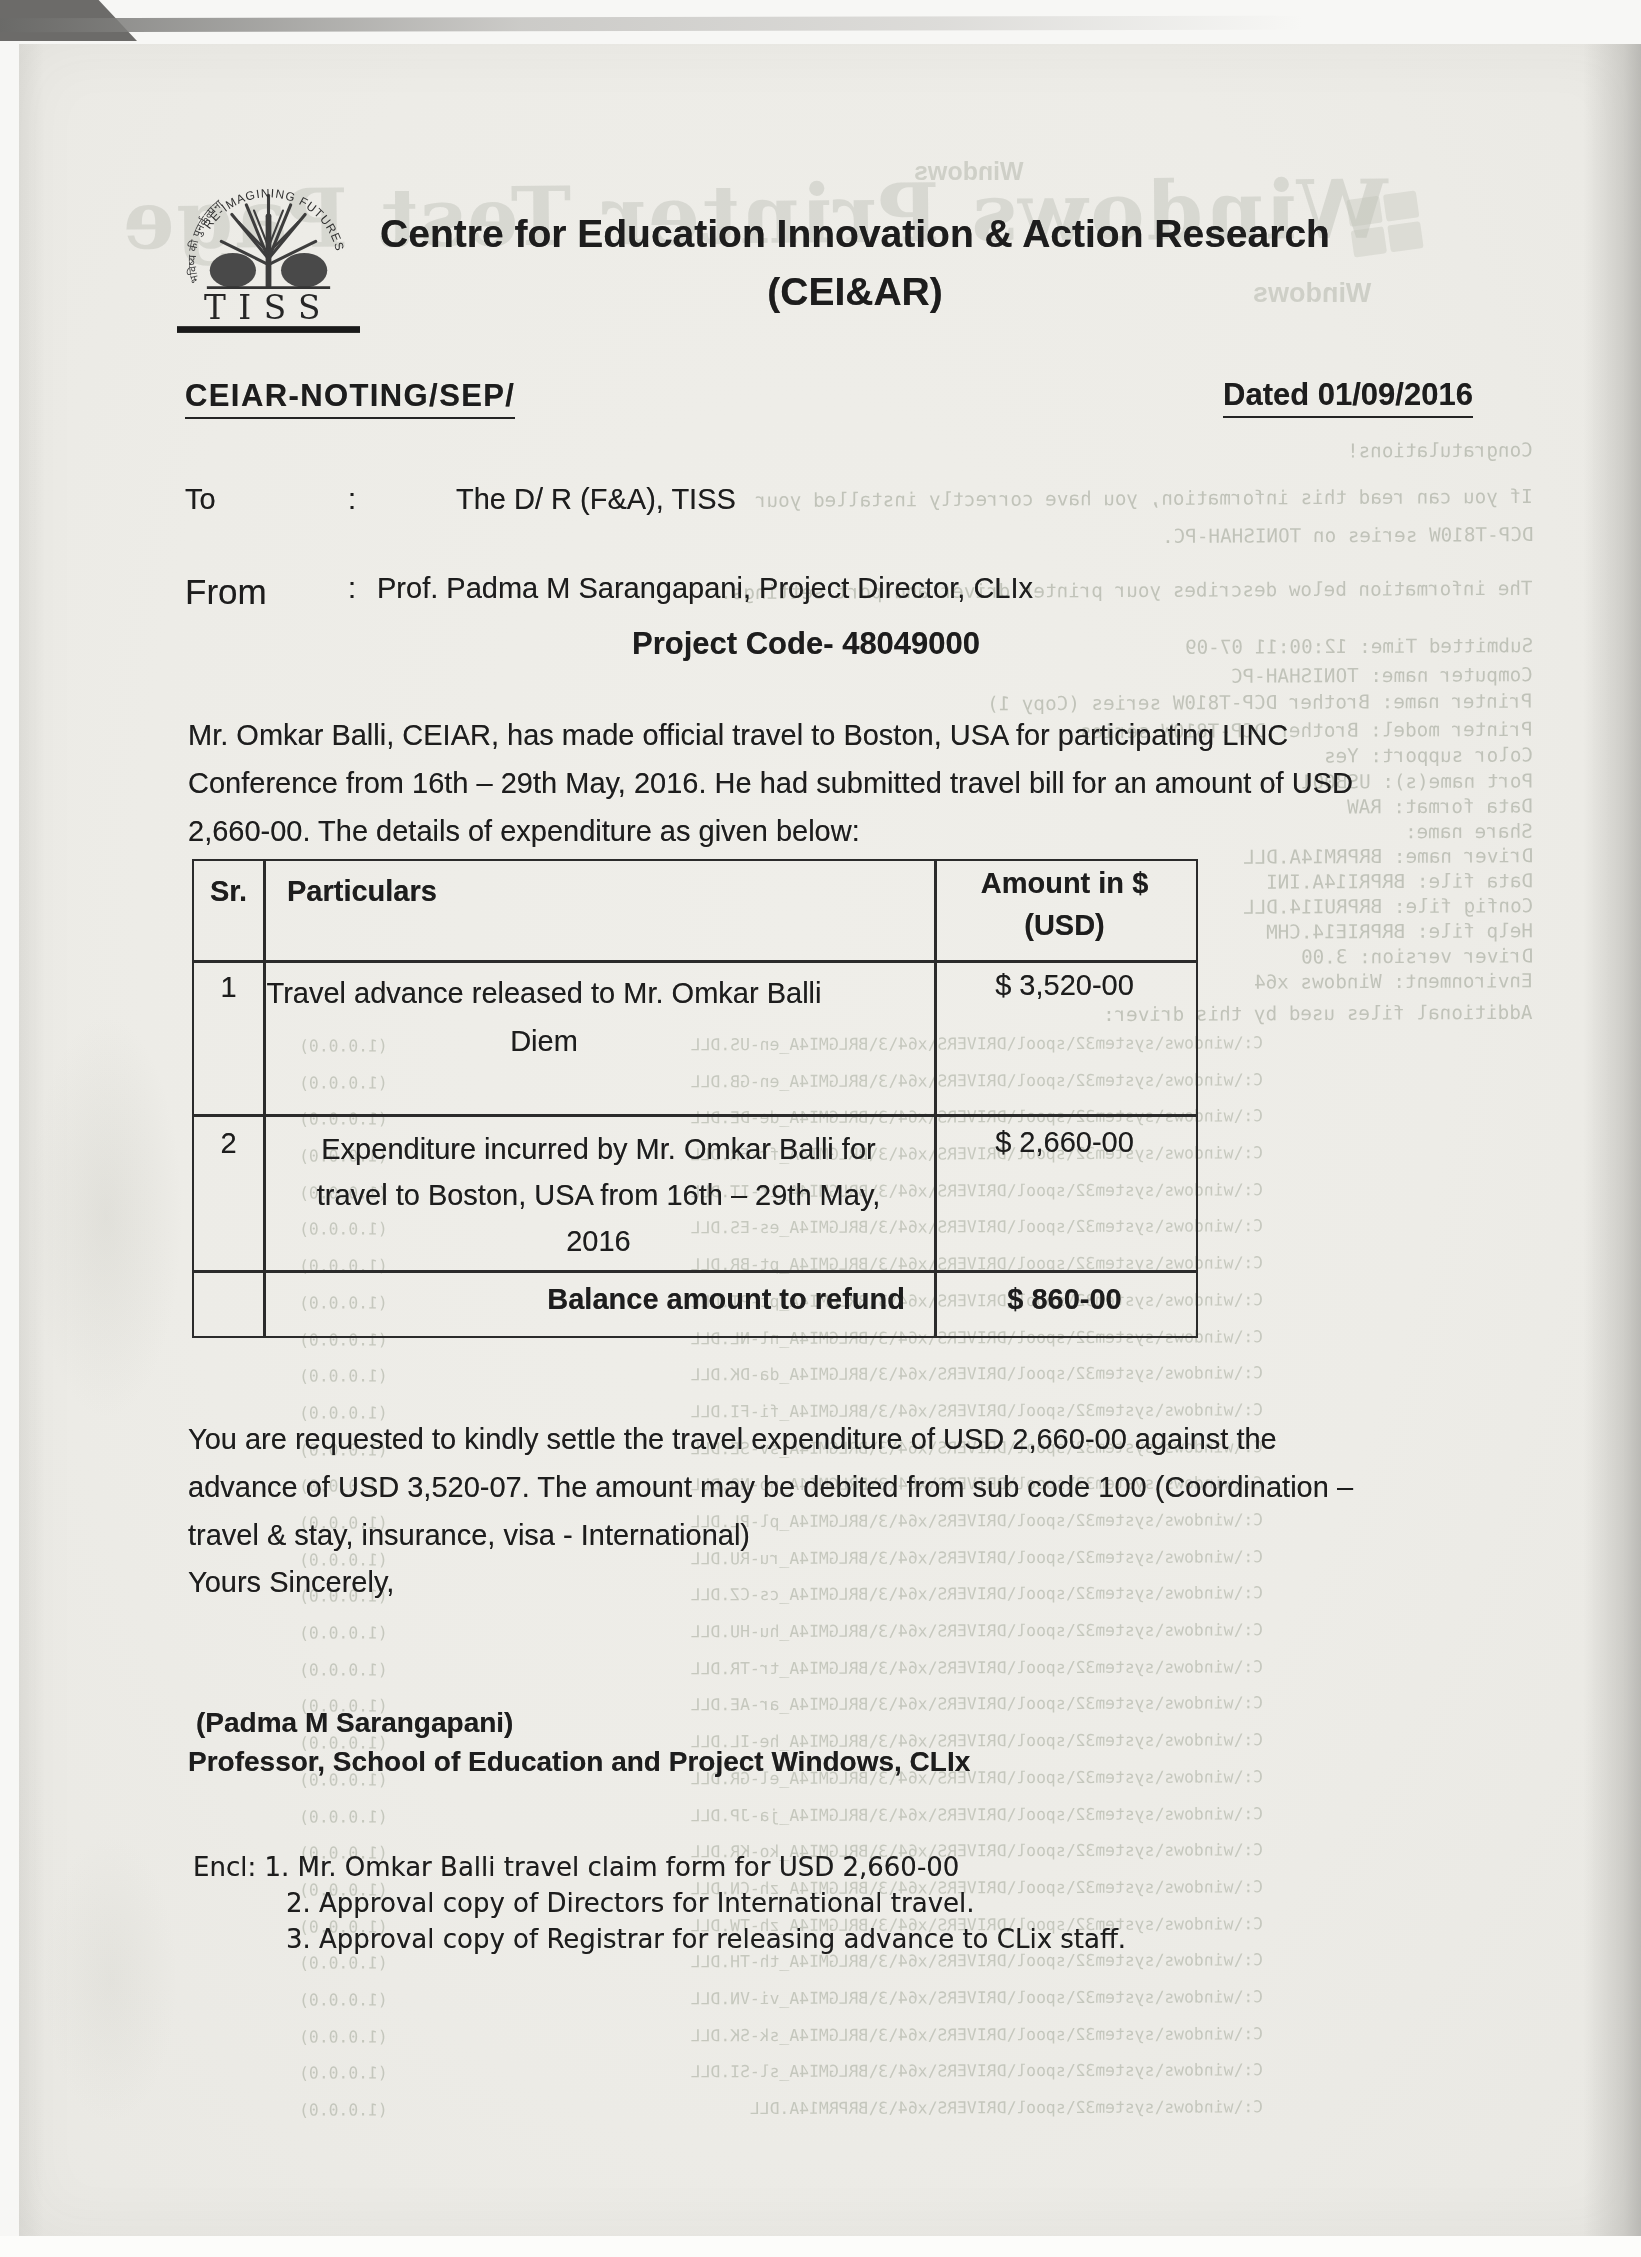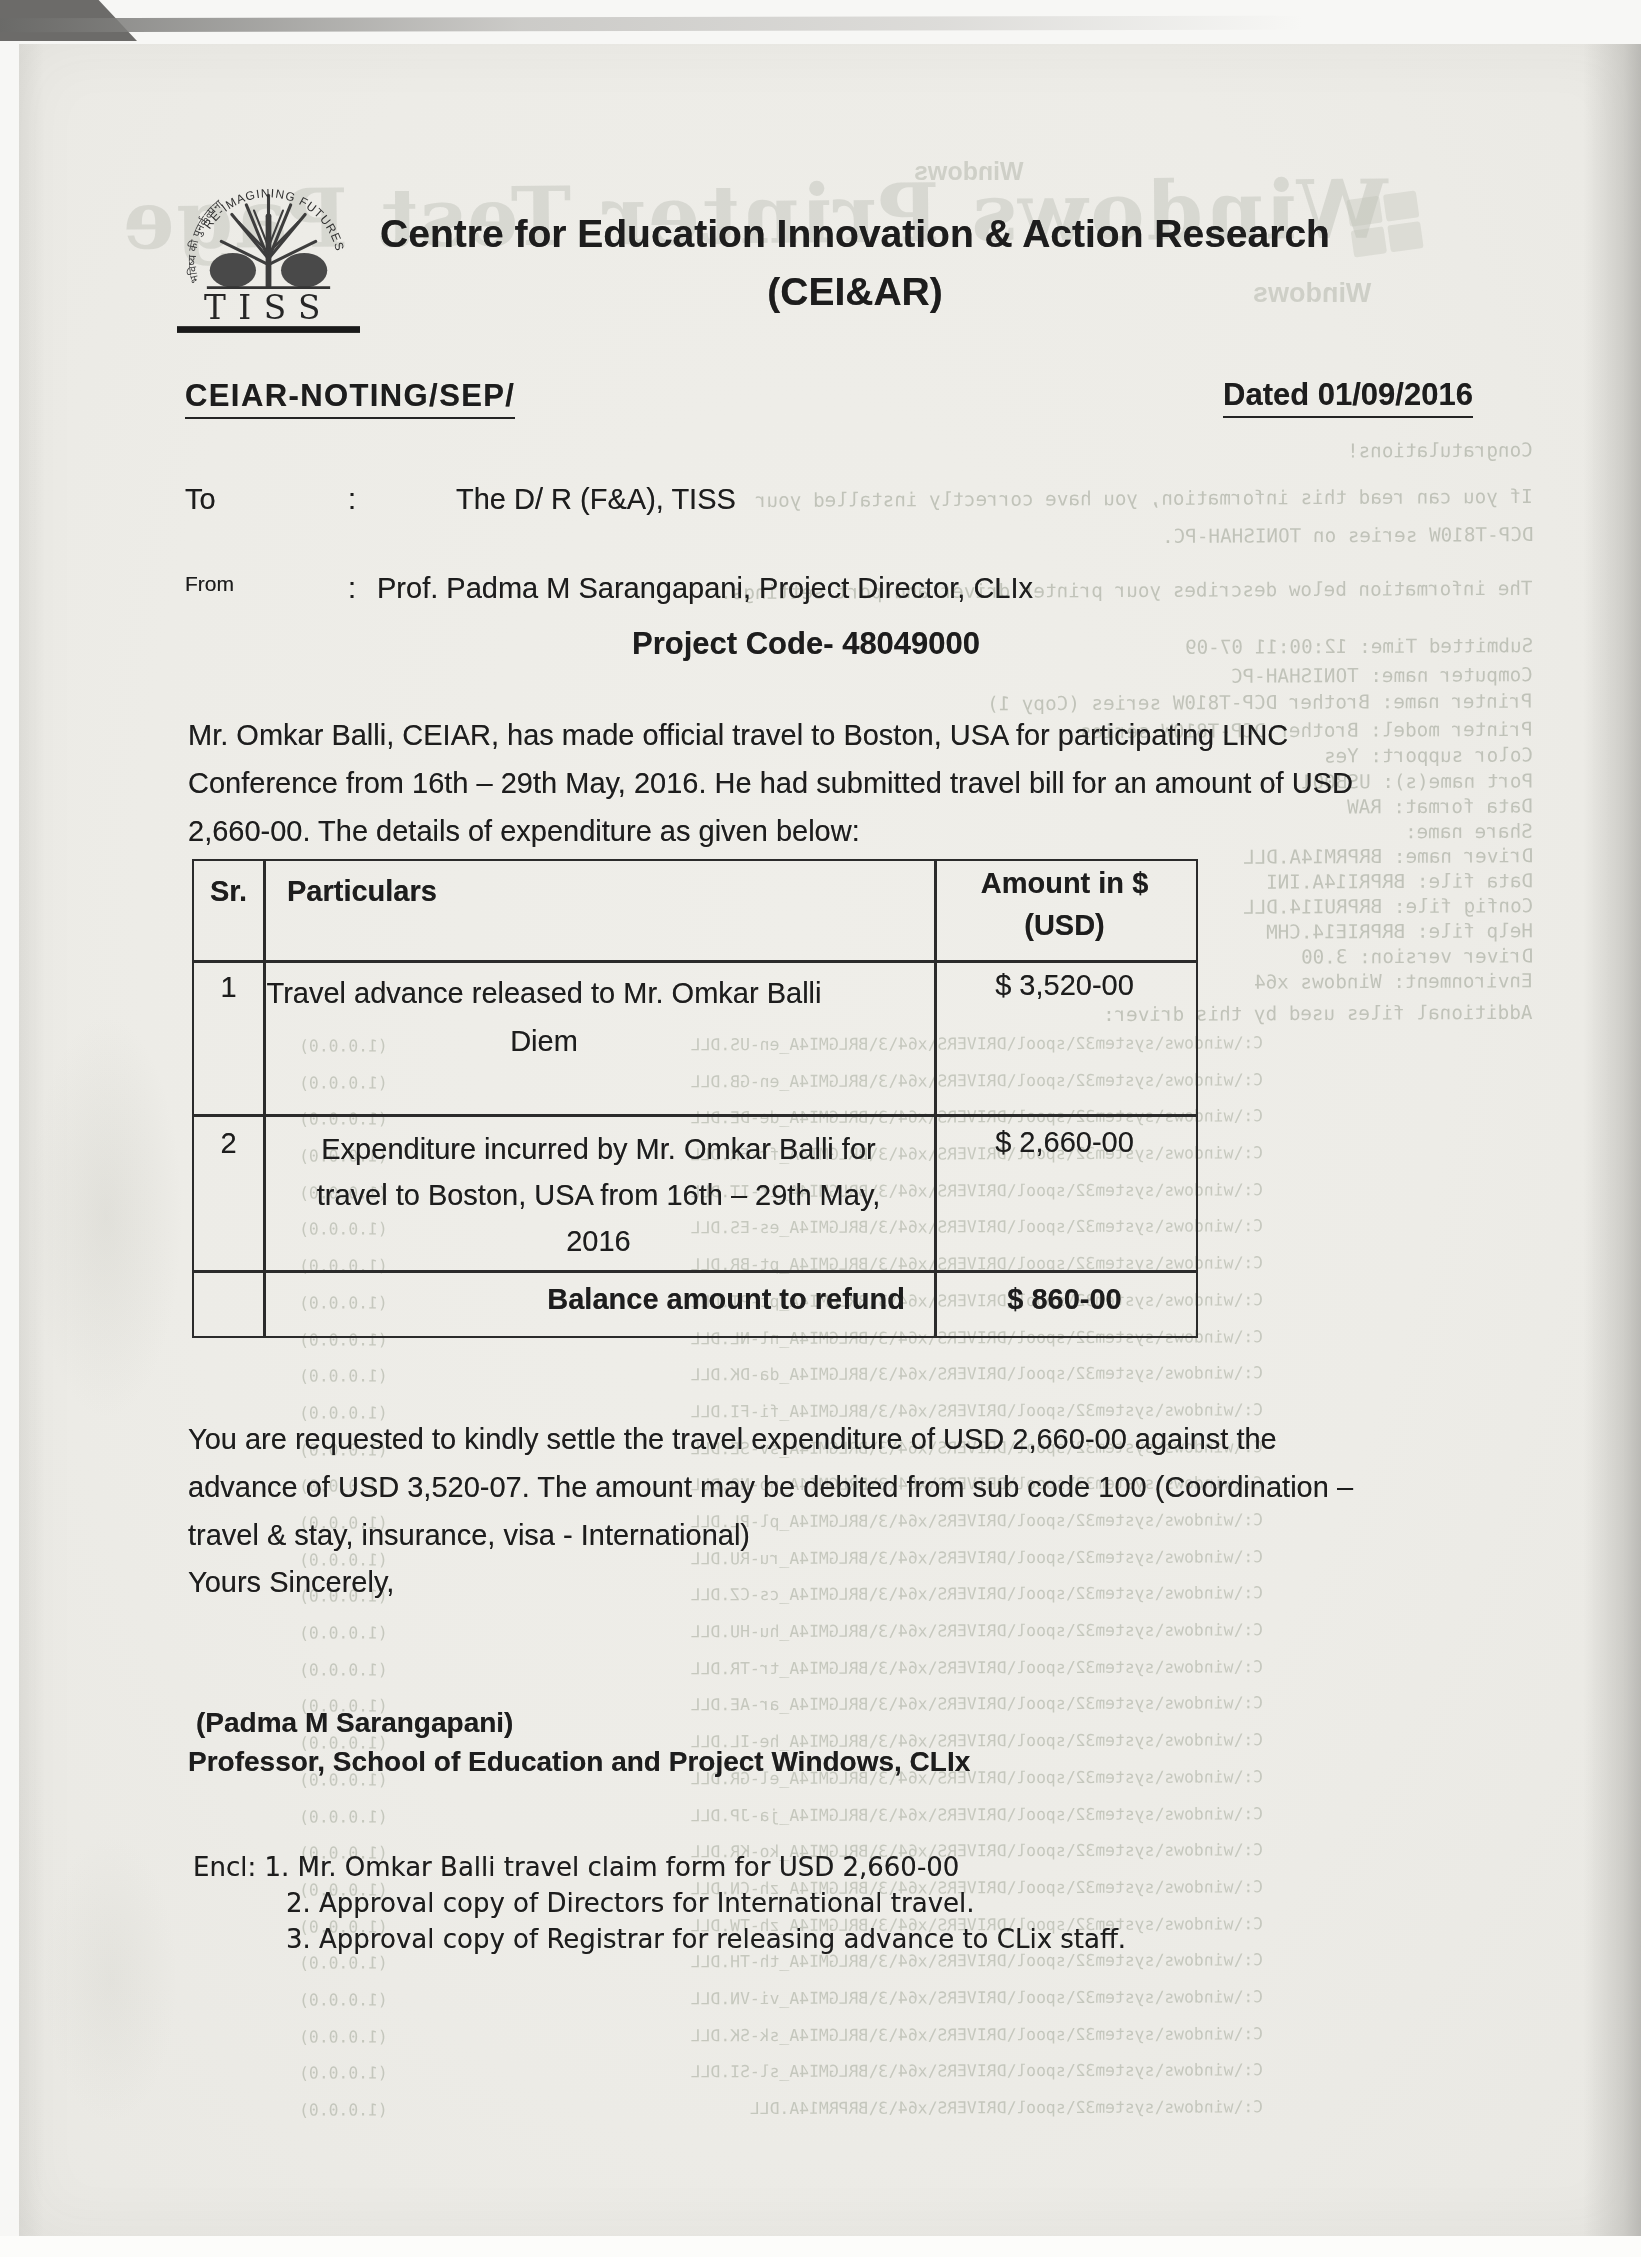--- a/index.html
+++ b/index.html
@@ -175,21 +175,21 @@
     <div>Centre for Education Innovation &amp; Action Research</div>
     <div>(CEI&amp;AR)</div>
   </div>
 
   <div class="txt b u" style="left:185px;top:378px;font-size:31px;letter-spacing:1.4px;">CEIAR-NOTING/SEP/</div>
   <div class="txt b u" style="left:1223px;top:377px;font-size:31px;">Dated 01/09/2016</div>
 
   <div class="txt" style="left:185px;top:483px;font-size:29px;">To</div>
   <div class="txt" style="left:348px;top:483px;font-size:29px;">:</div>
   <div class="txt" style="left:456px;top:483px;font-size:29px;">The D/ R (F&amp;A), TISS</div>
-  <div class="txt" style="left:185px;top:572px;font-size:21px;">From</div>
+  <div class="txt" style="left:185px;top:572px;font-size:35px;">From</div>
   <div class="txt" style="left:348px;top:572px;font-size:29px;">:</div>
   <div class="txt" style="left:377px;top:572px;font-size:29px;">Prof. Padma M Sarangapani, Project Director, CLIx</div>
 
   <div class="txt b" style="left:632px;top:626px;font-size:31px;">Project Code- 48049000</div>
 
   <div id="para1" style="top:711px;">
     <div>Mr. Omkar Balli, CEIAR, has made official travel to Boston, USA for participating LINC</div>
     <div>Conference from 16th – 29th May, 2016. He had submitted travel bill for an amount of USD</div>
     <div>2,660-00. The details of expenditure as given below:</div>
   </div>

